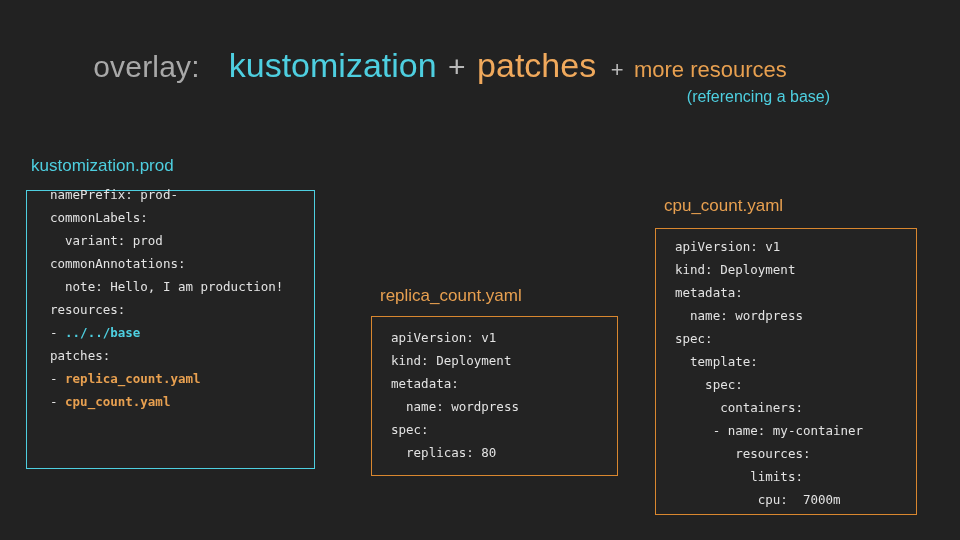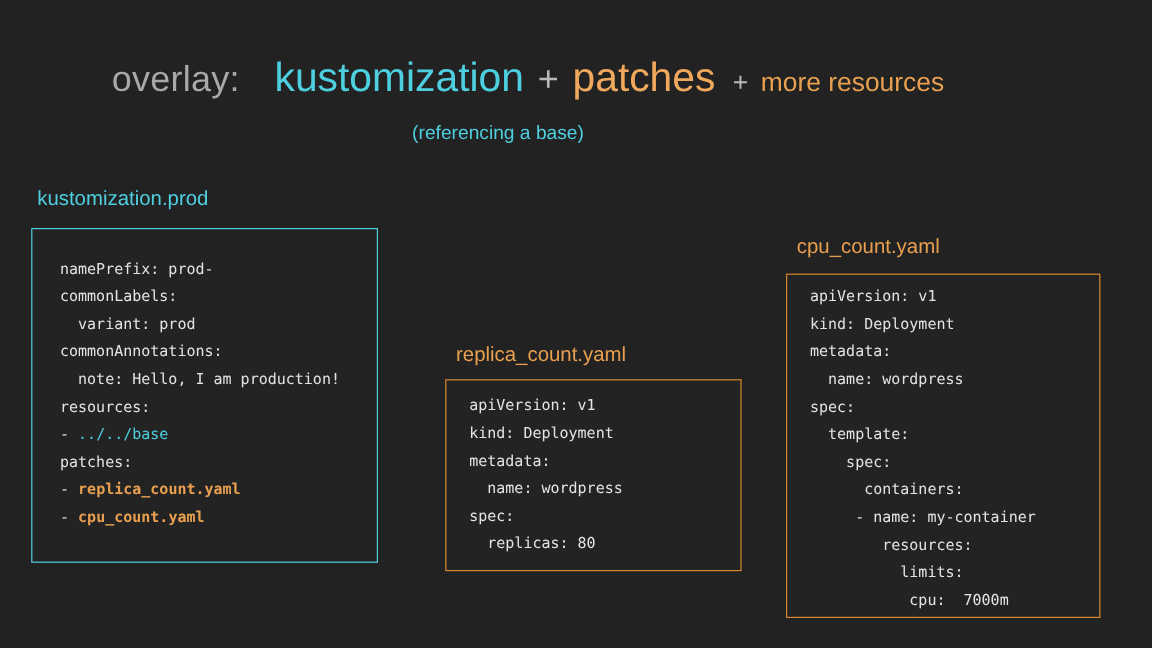--- a/index.html
+++ b/index.html
@@ -53,23 +53,23 @@
     color: #b9b9b9;
     padding: 0 6px 0 10px;
   }
   .h-more {
     font-size: 22px;
     color: #e8a050;
   }
   #subtitle {
     position: absolute;
     left: 0;
-    top: 103px;
+    top: 88px;
     width: 830px;
-    text-align: center;
+    text-align: right;
     font-size: 16px;
     color: #4ecfe0;
     white-space: nowrap;
   }
 
   
   .card-label {
     position: absolute;
     font-size: 17px;
     white-space: nowrap;
@@ -84,28 +84,28 @@
 
   .code {
     position: absolute;
     font-family: "DejaVu Sans Mono", monospace;
     font-size: 12.5px;
     line-height: 23px;
     color: #e3e3e3;
     white-space: pre;
   }
   .code .ln { display: block; }
-  .tok-teal { color: #4ecfe0; font-weight: normal; }
+  .tok-teal { color: #4ecfe0; font-weight: bold; }
   .tok-orange { color: #e8a050; font-weight: bold; }
   .tok-dim { color: #e3e3e3; }
 
   
   #label-kustomization { left: 31px; top: 156px; color: #4ecfe0; }
   #box-kustomization   { left: 26px; top: 190px; width: 289px; height: 279px; }
-  #code-kustomization  { left: 50px; top: 212px; }
+  #code-kustomization  { left: 50px; top: 183px; }
 
   #label-replica { left: 380px; top: 286px; color: #e8a050; }
   #box-replica   { left: 371px; top: 316px; width: 247px; height: 160px; }
   #code-replica  { left: 391px; top: 326px; }
 
   #label-cpu { left: 664px; top: 196px; color: #e8a050; }
   #box-cpu   { left: 655px; top: 228px; width: 262px; height: 287px; }
   #code-cpu  { left: 675px; top: 235px; }
 </style>
 </head>

